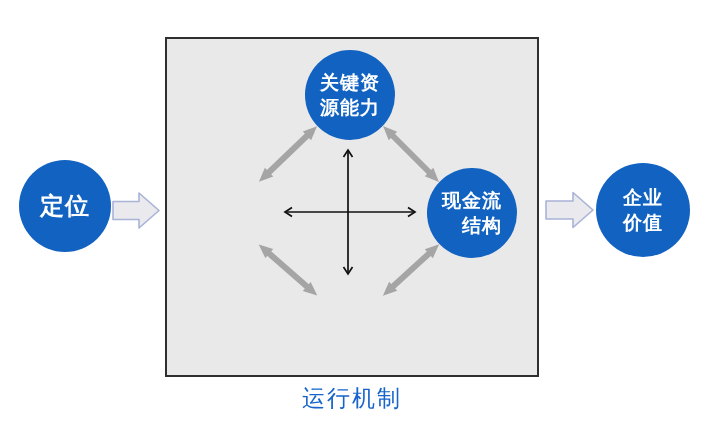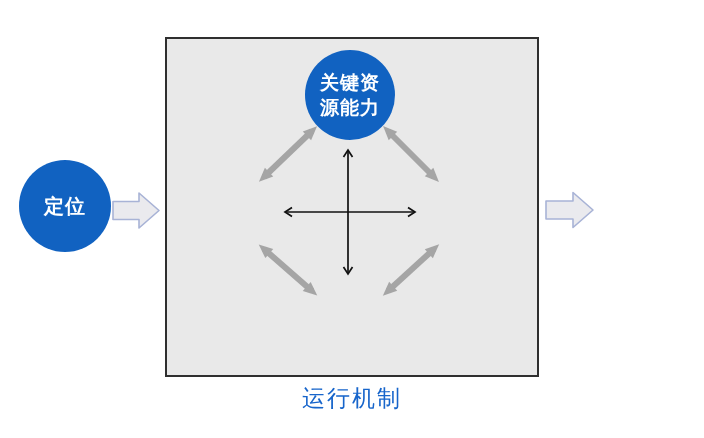--- a/index.html
+++ b/index.html
@@ -16,21 +16,21 @@
   .diag{stroke:var(--diagonal-arrow);stroke-width:6;}
   .cross{stroke:var(--cross-arrow);stroke-width:1.7;}
   .block-arrow{fill:var(--block-arrow-fill);stroke:var(--block-arrow-border);stroke-width:1.6;stroke-linejoin:round;}
   .node{
     position:absolute;border-radius:50%;background:var(--node-fill);
     display:flex;align-items:center;justify-content:center;text-align:right;
     color:var(--node-text);font-weight:700;white-space:pre-line;
     letter-spacing:1px;line-height:1.32;
   }
   .node.small{font-size:19px;}
-  .node.single{font-size:20px;}
+  .node.single{font-size:24px;}
   .caption{
     position:absolute;left:165px;top:383px;width:374px;text-align:center;
     color:var(--caption-color);font-size:23px;font-weight:400;letter-spacing:2px;
   }
 </style>
 </head>
 <body>
 
 <div class="stage">
 
@@ -61,18 +61,22 @@
     <polygon class="block-arrow" points="113,201.5 139,201.5 139,193 159,210.5 139,228 139,219.5 113,219.5"></polygon>
     <polygon class="block-arrow" points="546,201 573,201 573,192.5 593,210 573,227.5 573,219 546,219"></polygon>
   </svg>
 
   <div class="node single" style="left:19px;top:160px;width:92px;height:92px;">定位</div>
 
   <div class="node small" style="left:305px;top:50px;width:90px;height:90px;">关键资
 源能力</div>
 
 
+  <div class="node small" style="left:427px;top:168px;width:90px;height:90px;">现金流
+结构</div>
 
 
+  <div class="node small" style="left:596px;top:163px;width:94px;height:94px;">企业
+价值</div>
 
   <div class="caption">运行机制</div>
 
 </div>
 
 </body></html>

